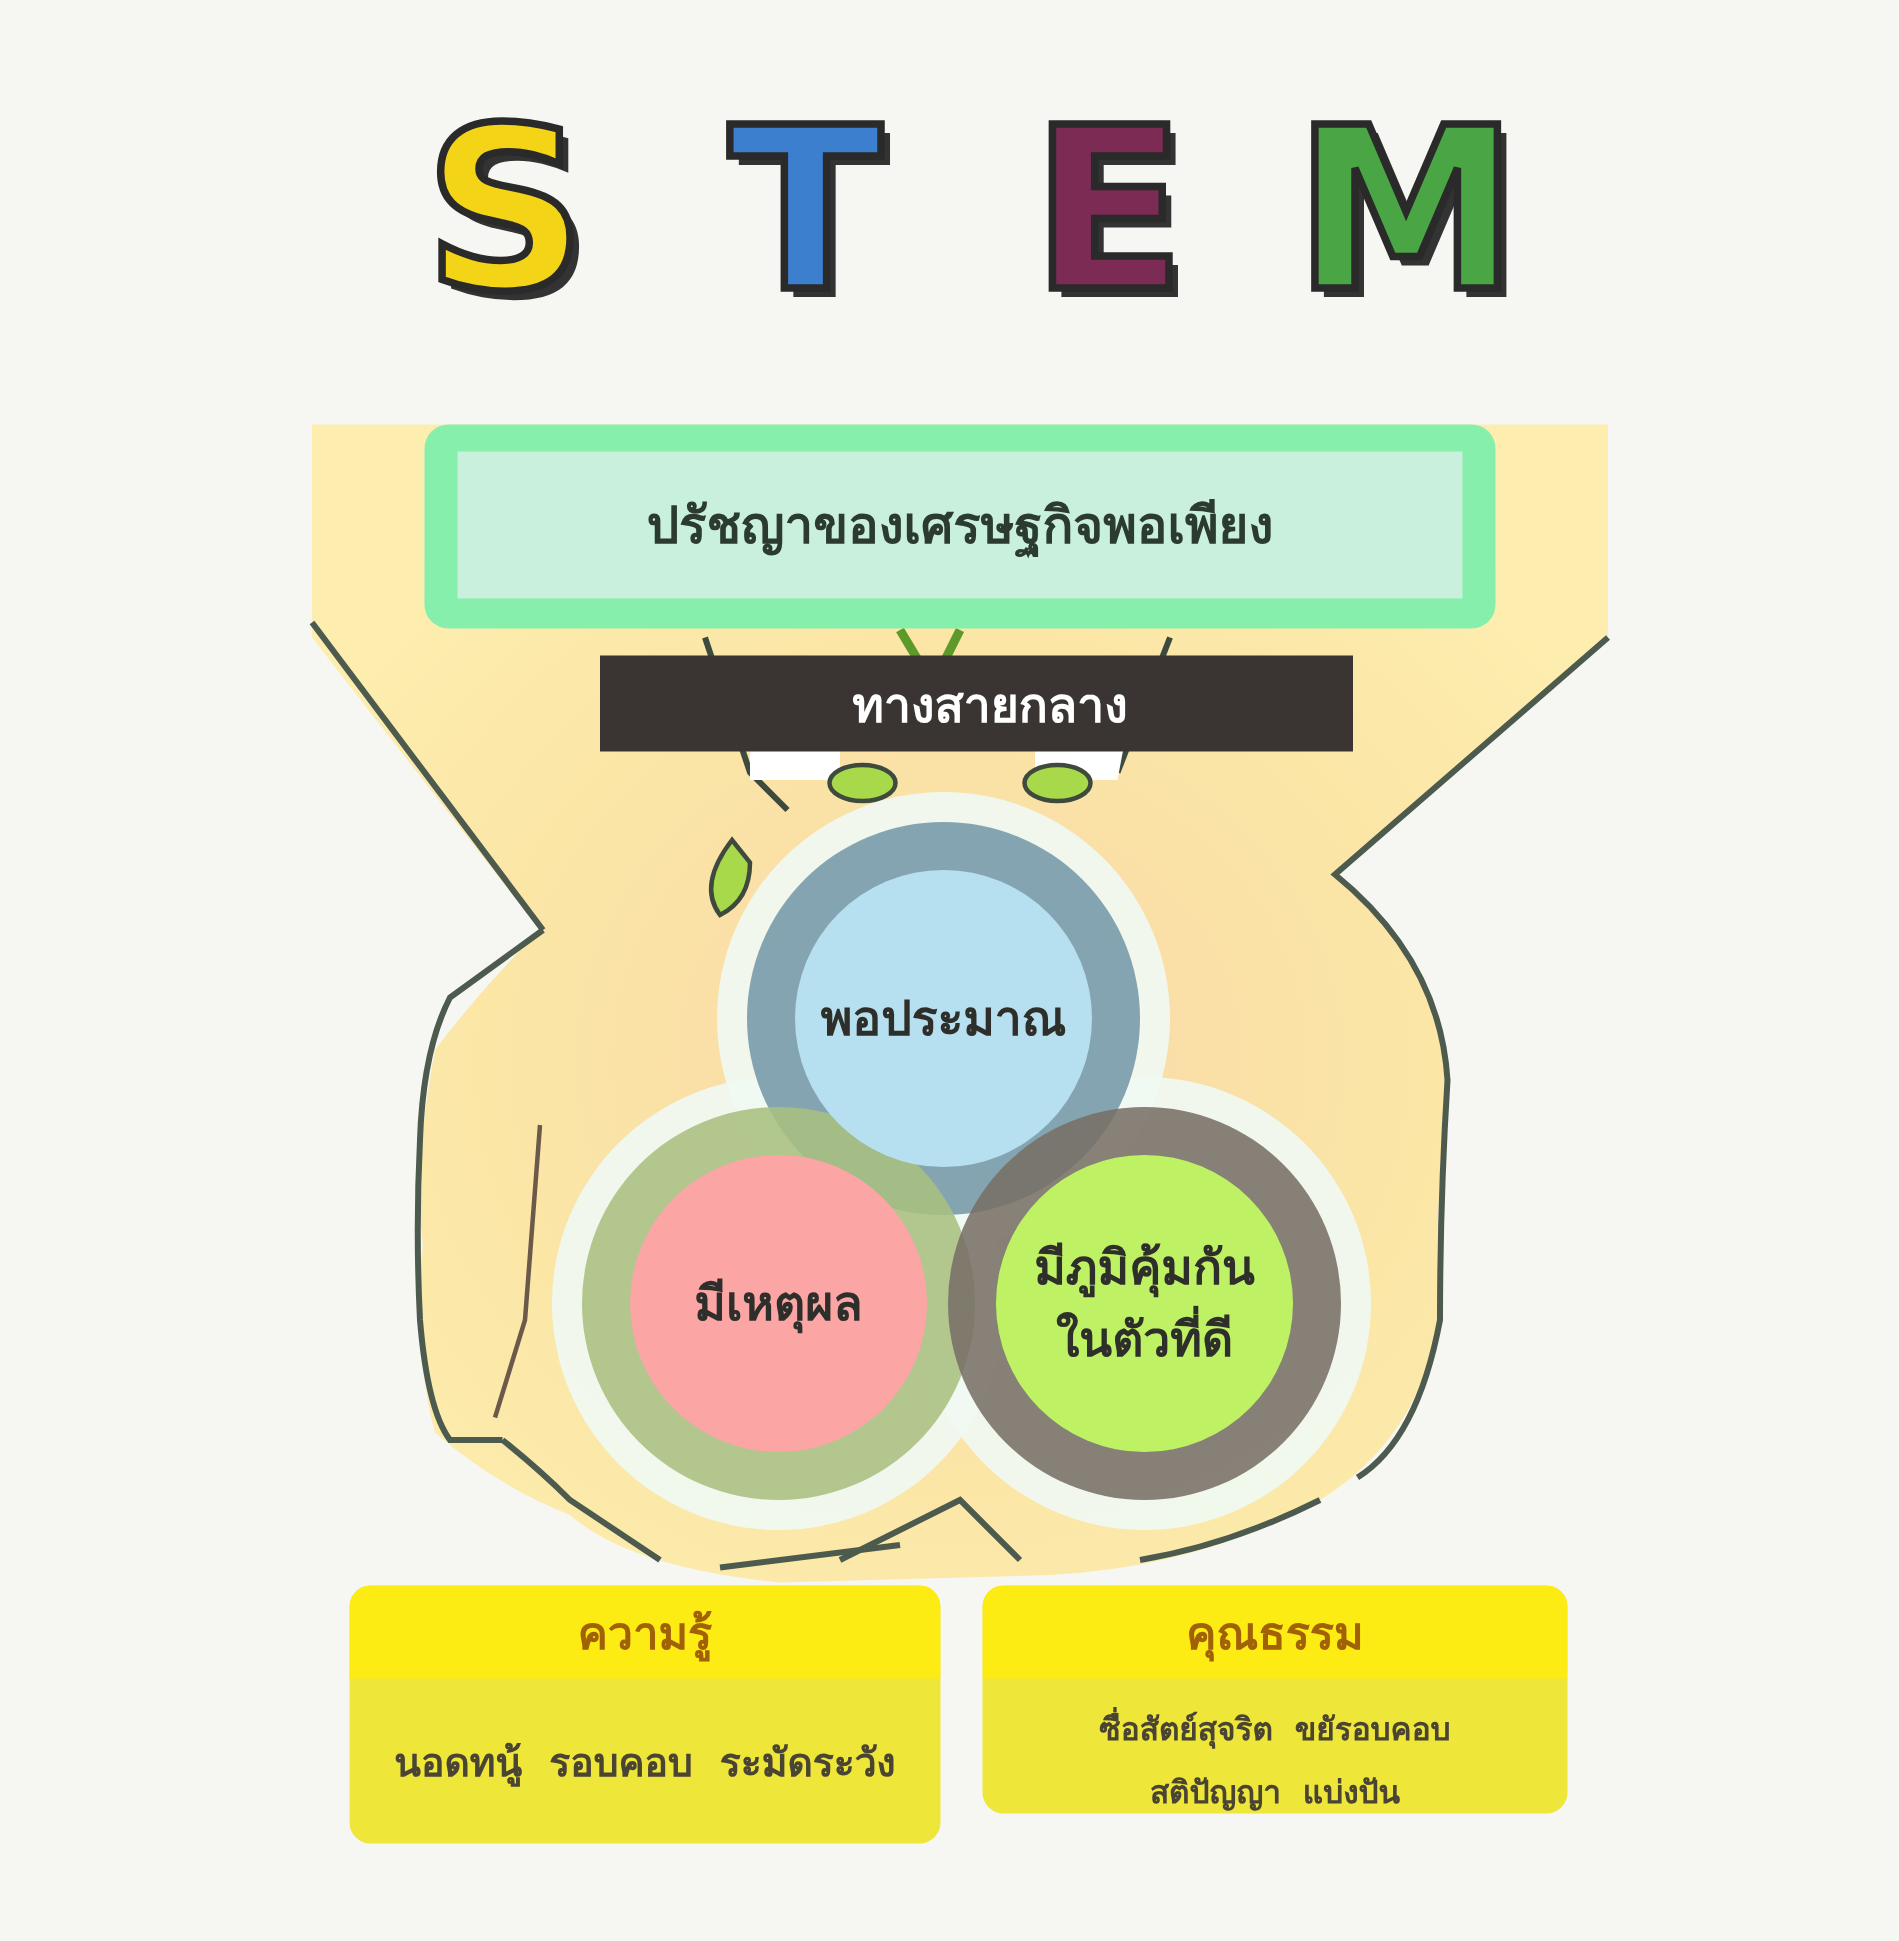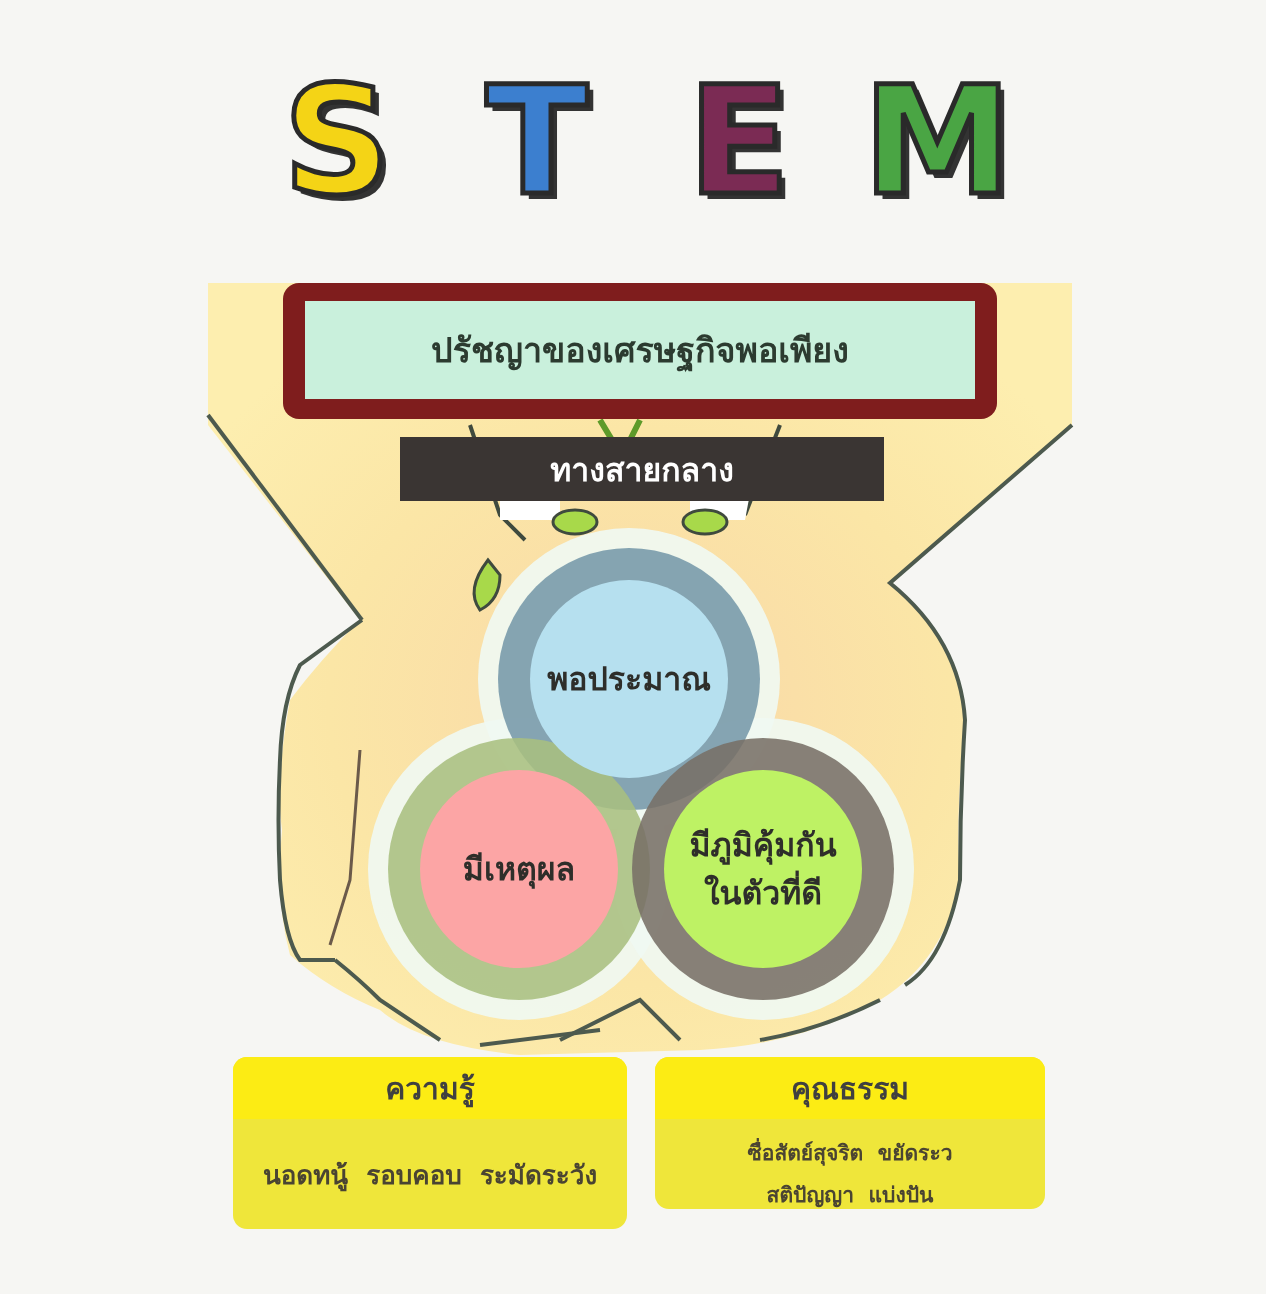--- a/index.html
+++ b/index.html
@@ -22,35 +22,35 @@
     .t-letter { left: 462px; width: 150px; color: #3c7fcf; }
     .e-letter { left: 664px; width: 150px; color: #7b2b54; }
     .m-letter { left: 850px; width: 175px; color: #4aa544; }
 
     
     svg.hands { position: absolute; left: 0; top: 0; }
 
     
     .title-box {
       position: absolute; left: 283px; top: 283px; width: 714px; height: 136px;
-      background: #7f1d1d; border-radius: 16px;
+      background: #86efac; border-radius: 16px;
     }
     .title-inner {
       position: absolute; left: 22px; top: 18px; right: 22px; bottom: 20px;
       background: #c9f0dc;
       display: flex; align-items: center; justify-content: center;
       font-size: 34px; color: #2c3b30; font-weight: bold;
     }
 
     
     .middle-bar {
       position: absolute; left: 400px; top: 437px; width: 484px; height: 64px;
       background: #3a3533;
       display: flex; align-items: center; justify-content: center;
-      color: #ffffff; font-size: 32px; font-weight: bold;
+      color: #ffffff; font-size: 32px; font-weight: bold; padding-left: 18px;
     }
 
     
     .circle-outer {
       position: absolute; border-radius: 50%;
       background: rgba(240,248,242,0.92);
     }
     .circle-ring { position: absolute; border-radius: 50%; }
     .circle-core {
       position: absolute; border-radius: 50%;
@@ -59,21 +59,21 @@
     }
 
     
     .info-box {
       position: absolute; top: 1057px; border-radius: 14px; overflow: hidden;
       background: #efe63a;
     }
     .info-head {
       height: 62px; background: #fcec14;
       display: flex; align-items: center; justify-content: center;
-      font-size: 30px; font-weight: bold; color: #404040;
+      font-size: 30px; font-weight: bold; color: #a16207;
     }
     .info-body {
       display: flex; flex-direction: column; align-items: center; justify-content: center;
       font-weight: bold; color: #4a4432;
     }
   </style>
 </head>
 <body>
 
 <div>
@@ -143,16 +143,16 @@
 <div class="info-box" style="left:233px; width:394px; height:172px;">
   <div class="info-head">ความรู้</div>
   <div class="info-body" style="height:110px; font-size:26px;">
     <div style="white-space:pre;">นอดทนู้  รอบคอบ  ระมัดระวัง</div>
   </div>
 </div>
 
 <div class="info-box" style="left:655px; width:390px; height:152px;">
   <div class="info-head">คุณธรรม</div>
   <div class="info-body" style="height:110px; font-size:21px; line-height:2;">
-    <div style="white-space:pre;">ซื่อสัตย์สุจริต  ขยัดระว</div>
+    <div style="white-space:pre;">ซื่อสัตย์สุจริต  ขยัรอบคอบ</div>
     <div style="white-space:pre;">สติปัญญา  แบ่งปัน</div>
   </div>
 </div>
 
 </body></html>

